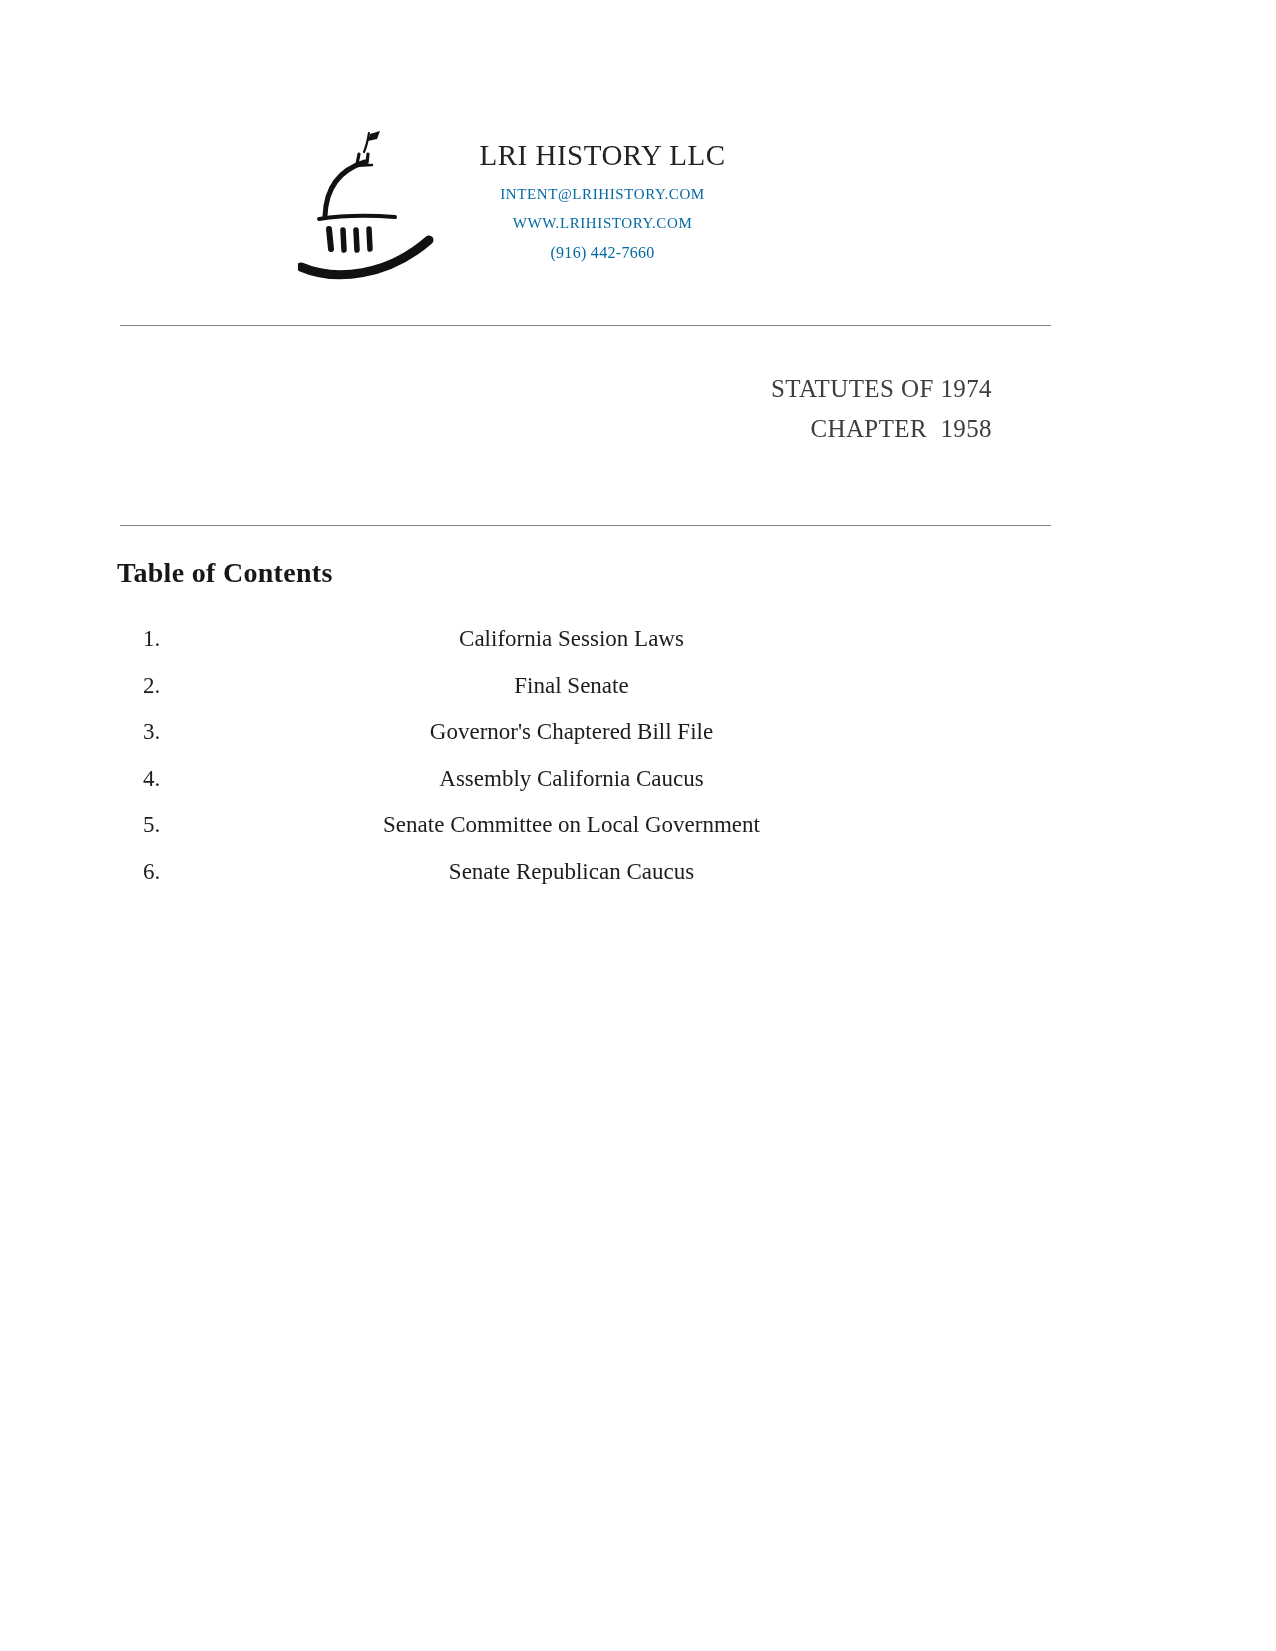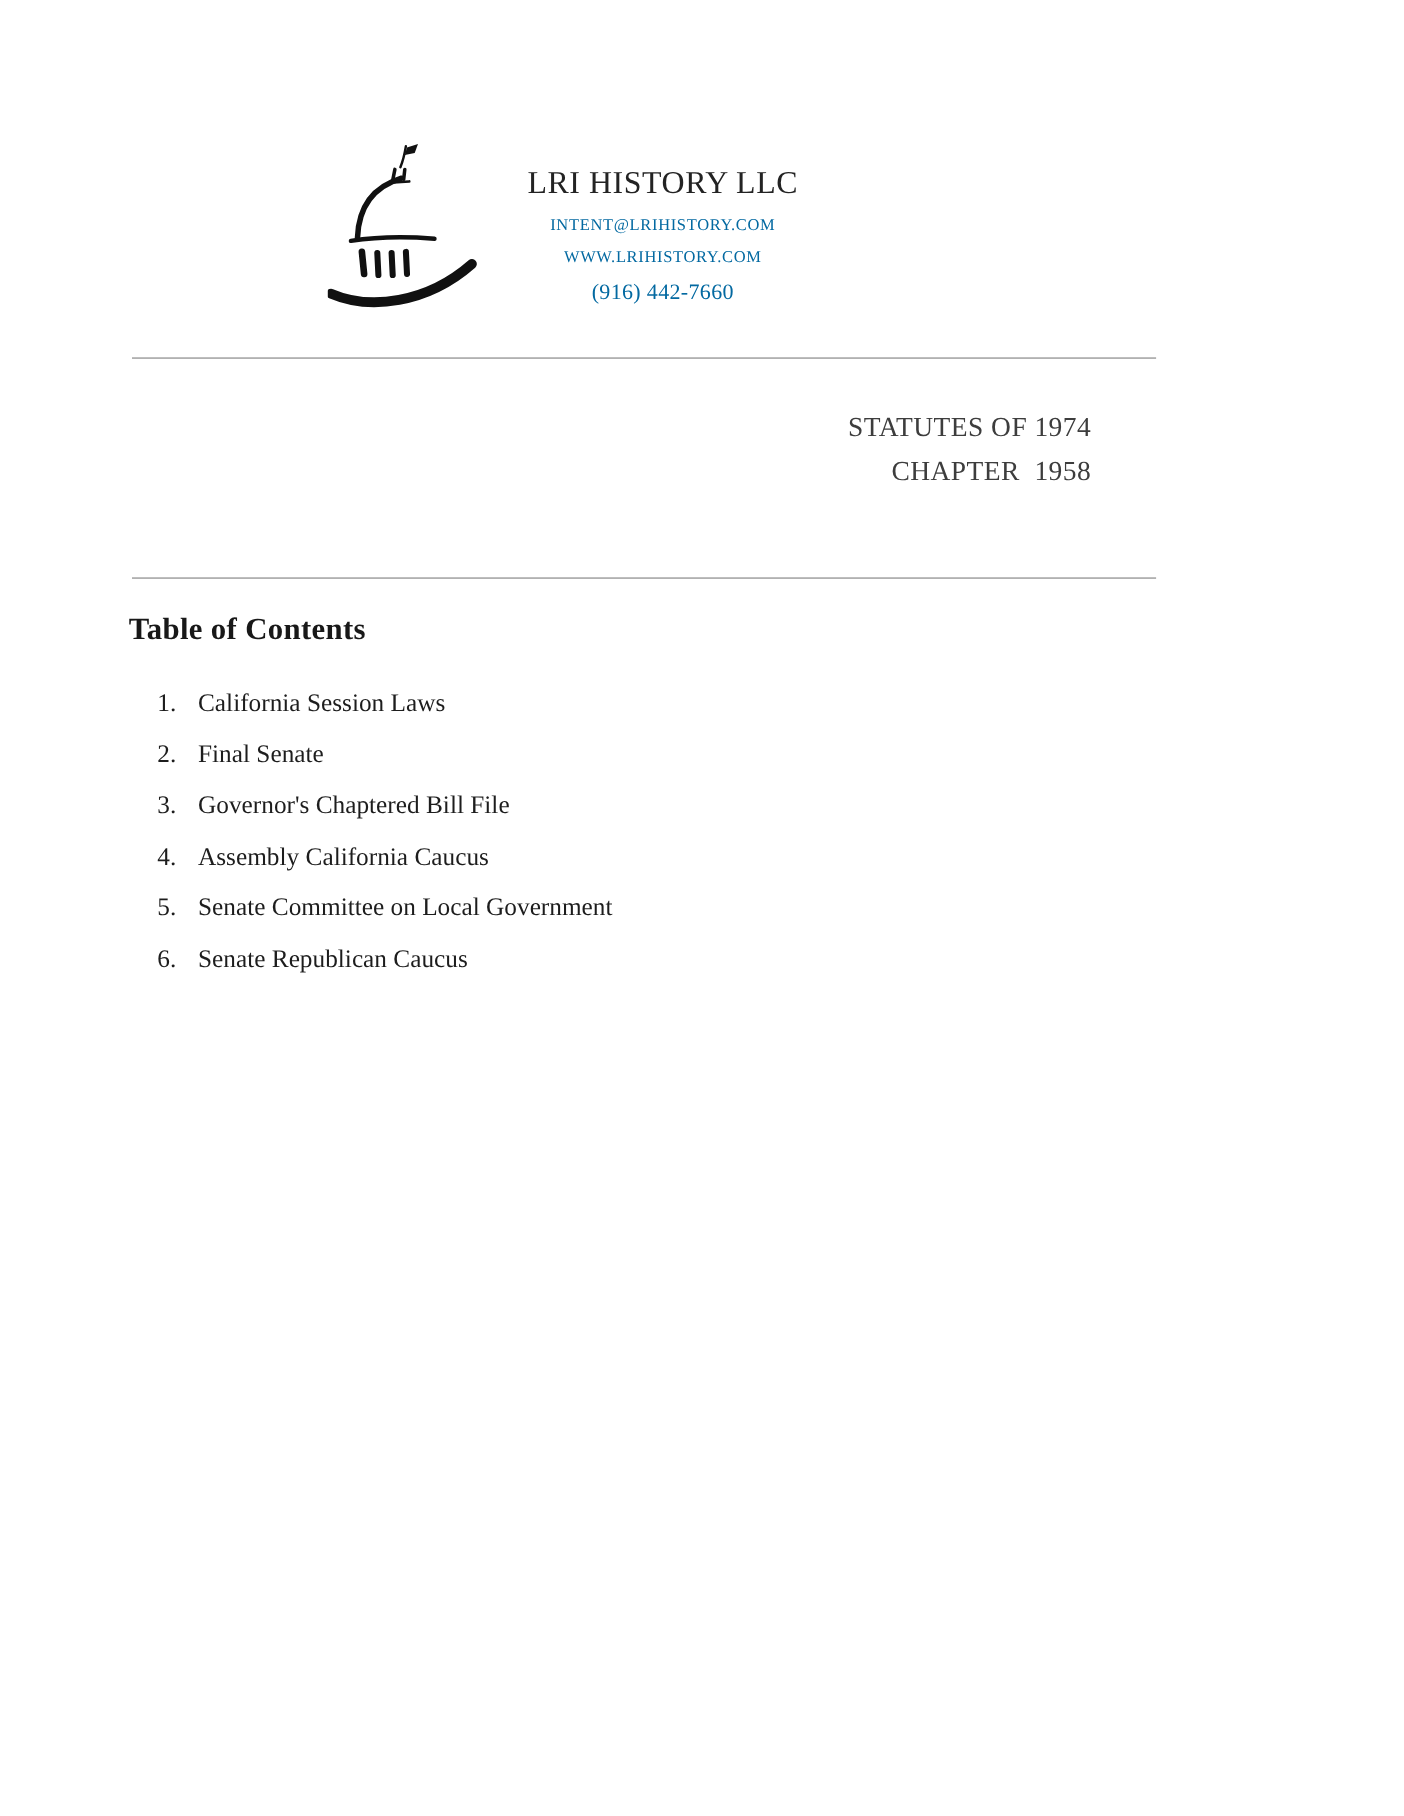--- a/index.html
+++ b/index.html
@@ -21,38 +21,38 @@
   .logo {
     position: absolute;
     left: 298px;
     top: 126px;
     width: 142px;
     height: 162px;
   }
   .header-text {
     position: absolute;
     left: 420px;
-    top: 150px;
+    top: 139px;
     width: 365px;
     text-align: center;
   }
   .company-name {
     font-size: 29px;
     letter-spacing: 0.5px;
     color: #232323;
     margin-bottom: 14px;
   }
   .contact-line {
     font-size: 15px;
     letter-spacing: 0.6px;
     color: #0369a1;
     margin-bottom: 12px;
   }
   .contact-line.phone {
-    font-size: 20px;
+    font-size: 16px;
     letter-spacing: 0.3px;
   }
 
   .rule {
     position: absolute;
     left: 120px;
     width: 931px;
     height: 0;
     border-top: 1px solid #7f7f7f;
   }
@@ -98,20 +98,21 @@
     display: flex;
     align-items: baseline;
     margin-bottom: 20.5px;
   }
   .toc-num {
     width: 37px;
     flex: 0 0 37px;
   }
   .toc-label {
     flex: 1;
+    text-align: center;
   }
 </style>
 </head>
 <body>
 
 <div class="page">
 
   <div class="logo">
     <svg viewBox="0 0 142 162" width="142" height="162" xmlns="http://www.w3.org/2000/svg">
 

